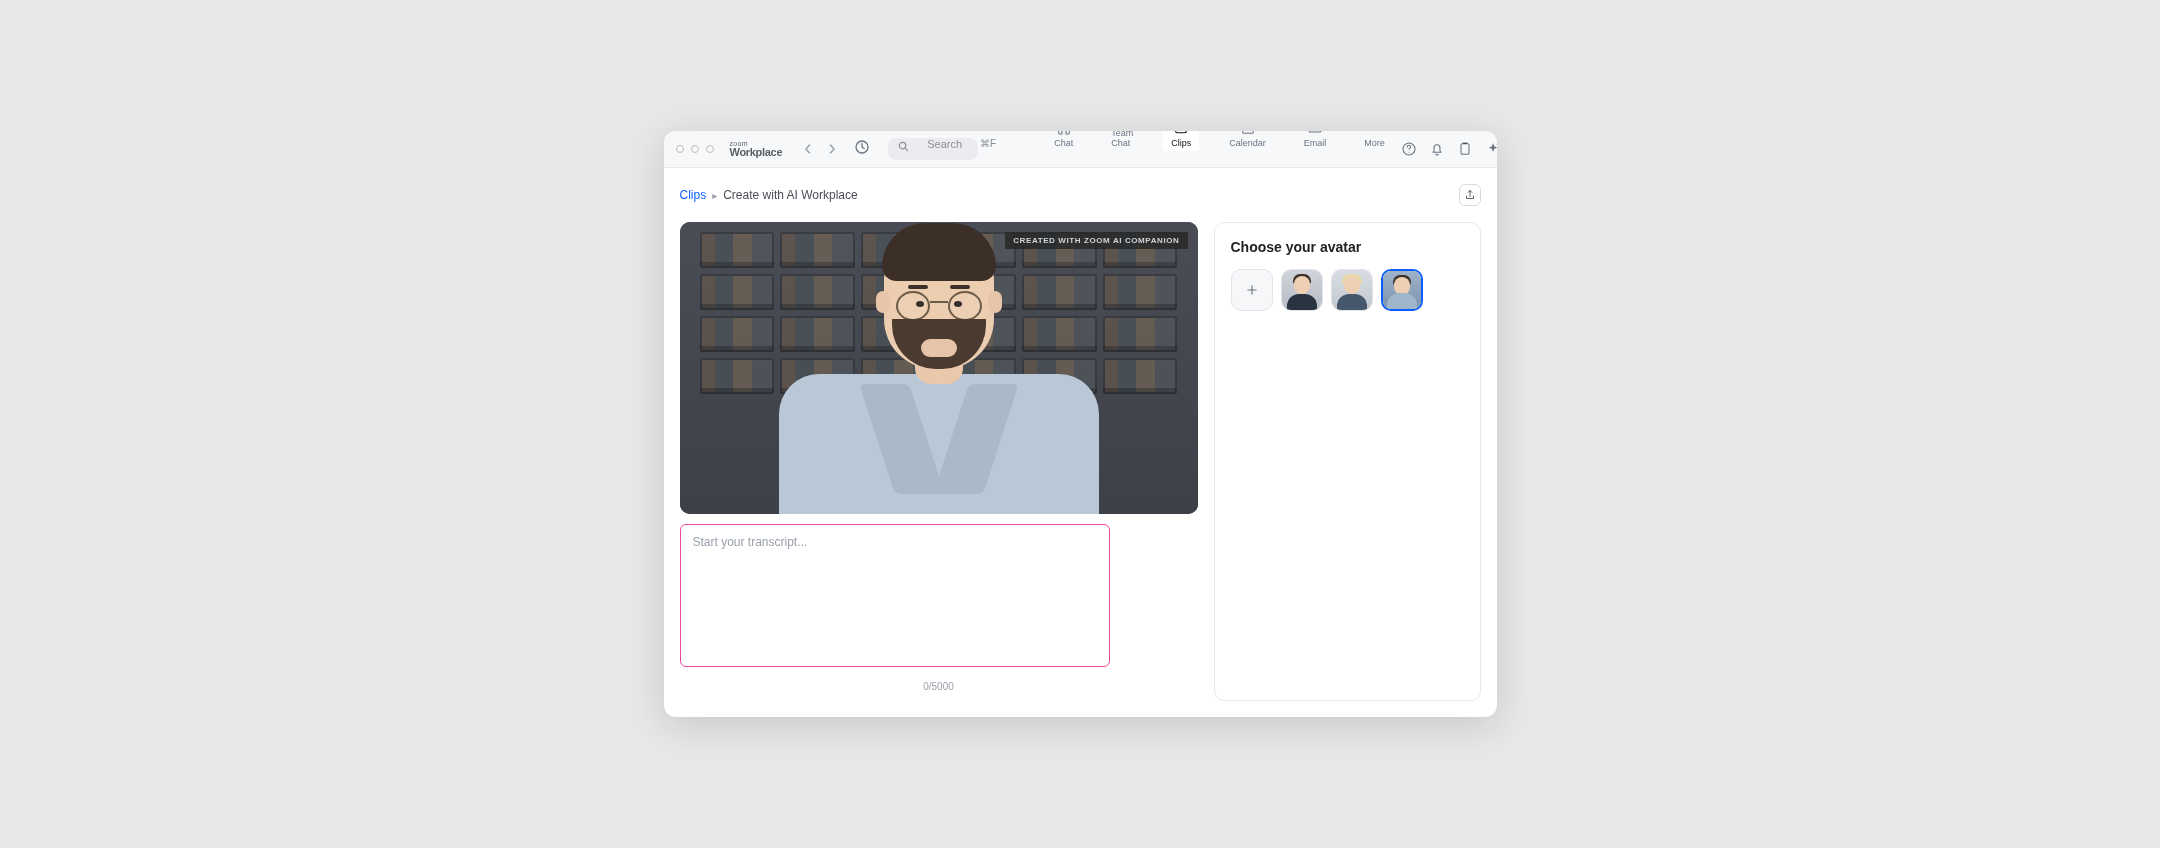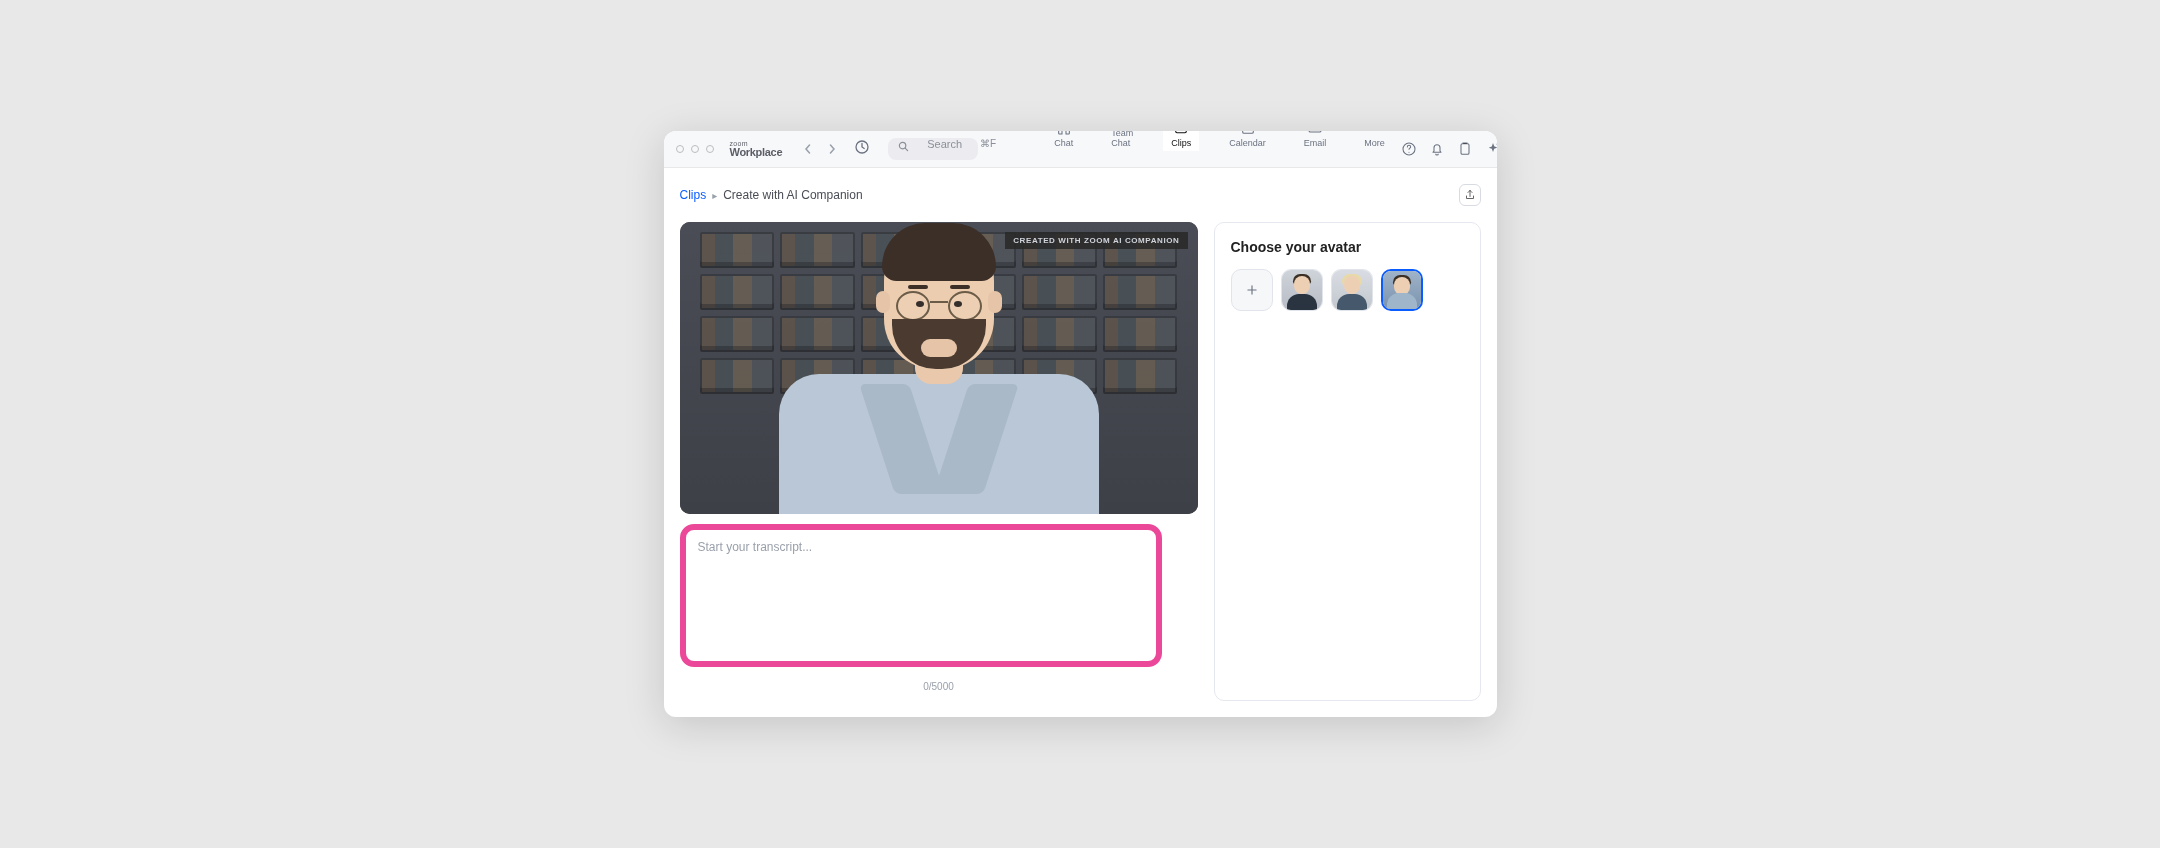--- a/index.html
+++ b/index.html
@@ -61,21 +61,21 @@
     .mouth-area { position: absolute; bottom: 12px; left: 50%; transform: translateX(-50%); width: 36px; height: 18px; background: #e6c4a7; border-radius: 18px; }
     .glasses { position: absolute; top: 62px; left: 50%; transform: translateX(-50%); width: 86px; height: 30px; }
     .lens { position: absolute; width: 34px; height: 30px; border: 2px solid #6b5c48; border-radius: 50%; background: rgba(255,255,255,0.05); }
     .lens.l { left: 0; } .lens.r { right: 0; }
     .bridge { position: absolute; top: 10px; left: 34px; width: 18px; height: 2px; background: #6b5c48; }
     .eye { position: absolute; top: 72px; width: 8px; height: 6px; background: #2a2420; border-radius: 50%; }
     .eye.l { left: 32px; } .eye.r { right: 32px; }
     .brow { position: absolute; top: 56px; width: 20px; height: 4px; background: #3b2f28; border-radius: 2px; }
     .brow.l { left: 24px; } .brow.r { right: 24px; }
 
-    .transcript { width: 482px; height: 143px; border: 6px solid #ec4899; border-radius: 14px; padding: 10px 12px; font-size: 12px; color: #9aa0ab; resize: none; outline: none; }
+    .transcript { width: 430px; height: 143px; border: 1px solid #ec4899; border-radius: 6px; padding: 10px 12px; font-size: 12px; color: #9aa0ab; resize: none; outline: none; }
     .transcript::placeholder { color: #9aa0ab; }
     .char-count { font-size: 10px; color: #9aa0ab; text-align: center; margin-top: 4px; }
 
     .right-col { flex: 1; display: flex; flex-direction: column; gap: 10px; }
     .avatar-panel { border: 1px solid #e5e8ee; border-radius: 10px; padding: 16px; flex: 1; }
     .panel-title { font-size: 14px; font-weight: 600; color: #222; margin-bottom: 14px; }
     .avatar-grid { display: flex; gap: 8px; }
     .av-tile { width: 42px; height: 42px; border-radius: 10px; border: 1px solid #e1e4eb; cursor: pointer; display: flex; align-items: center; justify-content: center; background: #f6f7f9; overflow: hidden; }
     .av-tile.add { color: #6b7280; font-size: 18px; }
     .av-tile.selected { border: 2px solid #0b5cff; }
@@ -205,21 +205,21 @@
           </svg>
       </div>
 
     </div>
   </div>
 
   <div class="content">
     <div class="breadcrumbs">
       <span class="crumb-link">Clips</span>
       <span class="crumb-sep">▸</span>
-      <span class="crumb-curr">Create with AI Companion</span>
+      <span class="crumb-curr">Create with AI Workplace</span>
       <div class="share-btn">
         <svg width="12" height="12" viewBox="0 0 24 24">
             <path d="M12 3v12M12 3l-4 4M12 3l4 4M5 14v5h14v-5" stroke="#555" stroke-width="1.8" fill="none" stroke-linecap="round" stroke-linejoin="round"></path>
           </svg>
       </div>
     </div>
 
     <div class="main-row">
 
       <div class="left-col">

